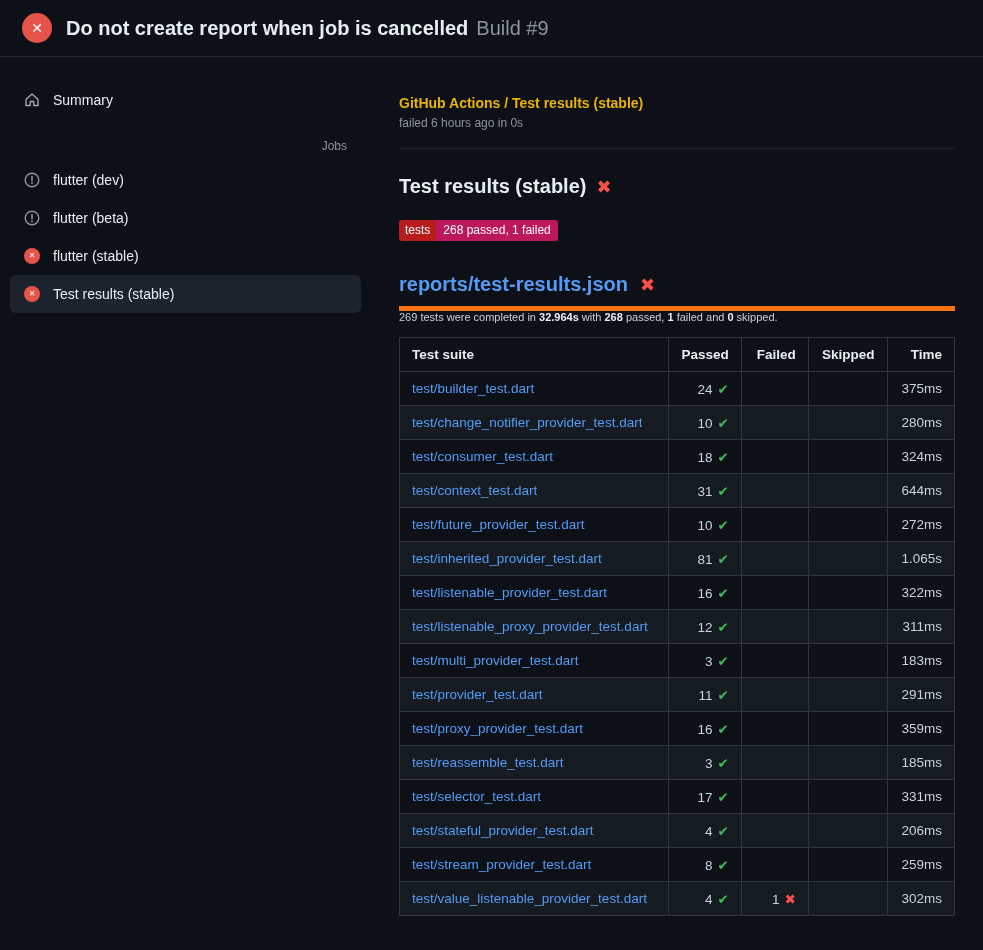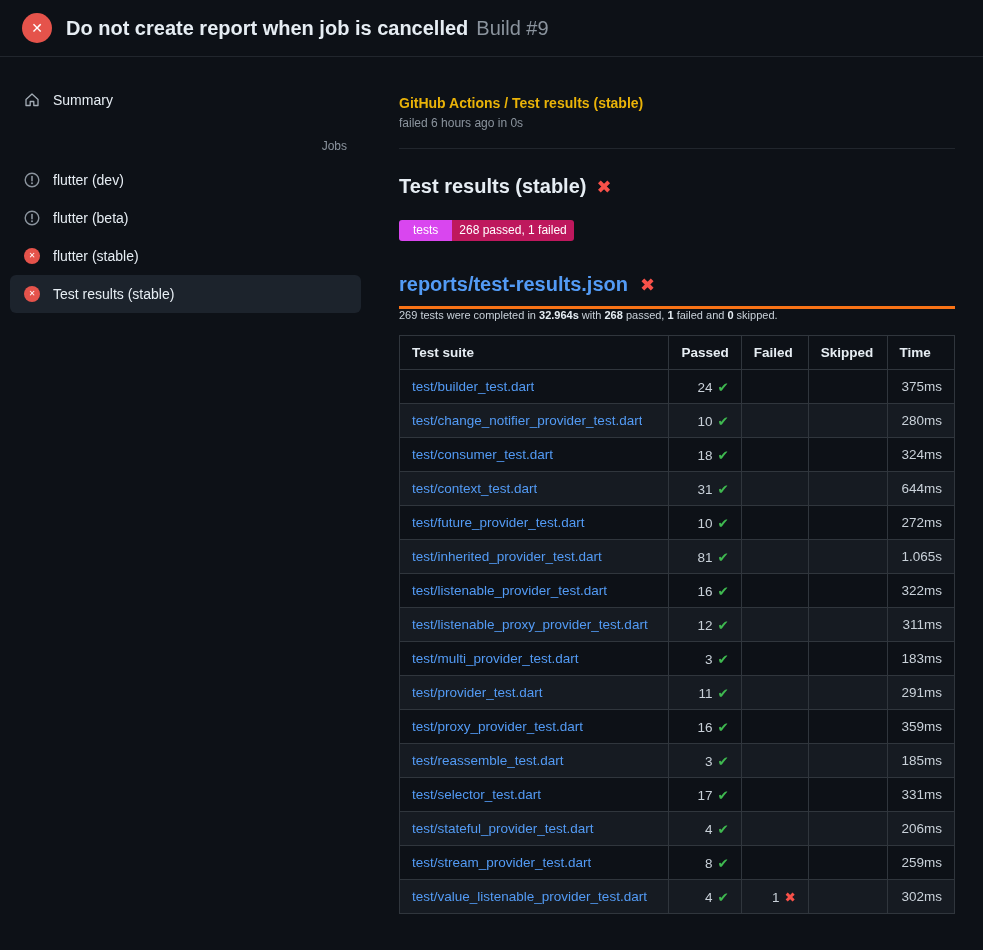--- a/index.html
+++ b/index.html
@@ -40,37 +40,37 @@
   .breadcrumb { font-weight:700; font-size:14px; color:#eab308; }
   .run-meta { color:#8b949e; font-size:12px; margin-top:5px; }
   .divider { border-bottom:1px solid #21262d; margin-top:18px; }
   .check-title {
     margin-top:26px; font-size:20px; font-weight:700; color:#e6edf3;
     display:flex; align-items:center; gap:10px;
   }
   .cross { color:#f85149; font-weight:700; line-height:1; }
   .cross.lg { font-size:18px; }
   .badge { margin-top:22px; display:inline-flex; font-size:12px; line-height:1; }
-  .badge-label { background:#d946ef; color:#fff; padding:4px 14px 5px; border-radius:3px 0 0 3px; }
+  .badge-label { background:#b91c1c; color:#fff; padding:4px 6px 5px; border-radius:3px 0 0 3px; }
   .badge-value { background:#be185d; color:#fff; padding:4px 7px 5px; border-radius:0 3px 3px 0; }
   .report-title {
-    margin-top:32px; padding-bottom:10px; border-bottom:3px solid #f97316;
+    margin-top:32px; padding-bottom:10px; border-bottom:5px solid #f97316;
     font-size:20px; font-weight:700;
     display:flex; align-items:center; gap:12px;
   }
   .report-title a { color:#539bf5; text-decoration:none; }
   .summary-line { font-size:11px; color:#c9d1d9; }
   .summary-line strong { color:#e6edf3; font-weight:700; }
   
   table { margin-top:14px; border-collapse:collapse; font-size:13.5px; table-layout:fixed; }
   col.c-suite { width:272px; } col.c-passed { width:65px; } col.c-failed { width:68px; }
   col.c-skipped { width:79px; } col.c-time { width:68px; }
   th, td { border:1px solid #30363d; padding:8px 12px; height:34px; }
   th { font-weight:700; color:#e6edf3; text-align:left; font-size:13.5px; }
-  th.num { text-align:left; }
+  th.num { text-align:right; }
   td.col-num { text-align:right; white-space:nowrap; }
   tbody tr:nth-child(even) { background:#161b22; }
   .suite-link { color:#539bf5; text-decoration:none; display:inline-block; max-width:100%; overflow:hidden; text-overflow:ellipsis; white-space:nowrap; vertical-align:middle; }
   .cell-icon { margin-left:5px; font-weight:700; }
   .cell-icon.check { color:#3fb950; }
   .cell-icon.cross-sm { color:#f85149; }
 </style>
 </head>
 <body>
 

